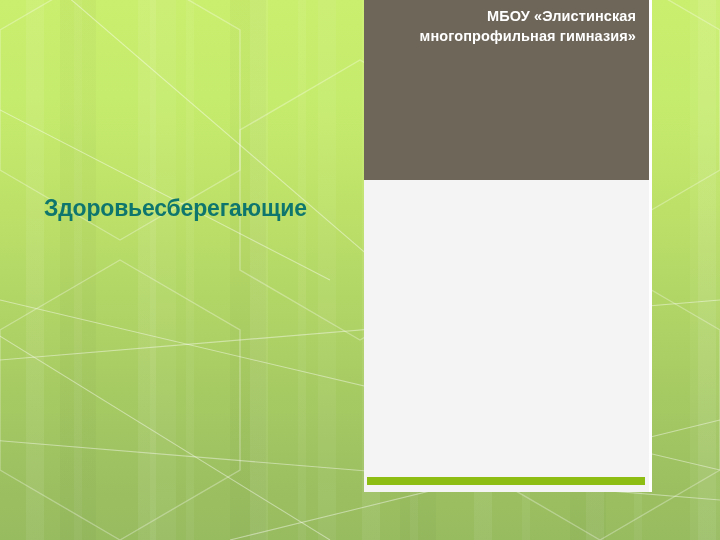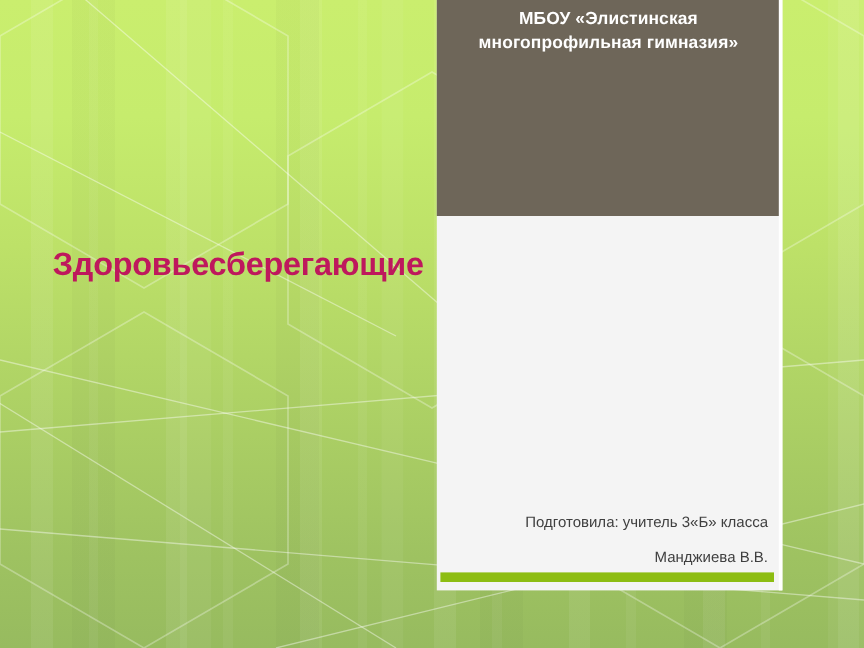--- a/index.html
+++ b/index.html
@@ -78,36 +78,36 @@
     top: 0px;
     width: 285px;
     height: 180px;
     background: #6e6659;
   }
   .panel-header-text {
     position: absolute;
     left: 378px;
     top: 6px;
     width: 258px;
-    text-align: center;
+    text-align: right;
     color: #ffffff;
     font-size: 14.5px;
     font-weight: bold;
     line-height: 20px;
     letter-spacing: 0.1px;
   }
 
   
   .title {
     position: absolute;
     left: 44px;
-    top: 200px;
+    top: 188px;
     width: 600px;
-    color: #be185d;
-    font-size: 27px;
+    color: #0f766e;
+    font-size: 23px;
     font-weight: bold;
     line-height: 40px;
     letter-spacing: -0.2px;
   }
   .title .ln { display: block; }
 
   
   .subtitle {
     position: absolute;
     left: 380px;
@@ -171,20 +171,16 @@
   <div class="panel-header-text">
     <span class="ln">МБОУ «Элистинская</span>
     <span class="ln">многопрофильная</span>
     <span class="ln">гимназия»</span>
   </div>
 
   <div class="title">
     <span class="ln">Здоровьесберегающие</span>
   </div>
 
-  <div class="subtitle">
-    <span class="ln">Подготовила: учитель 3«Б» класса</span>
-    <span class="ln">Манджиева В.В.</span>
-  </div>
 
   <div class="accent-bar"></div>
 
 </div>
 
 </body></html>

